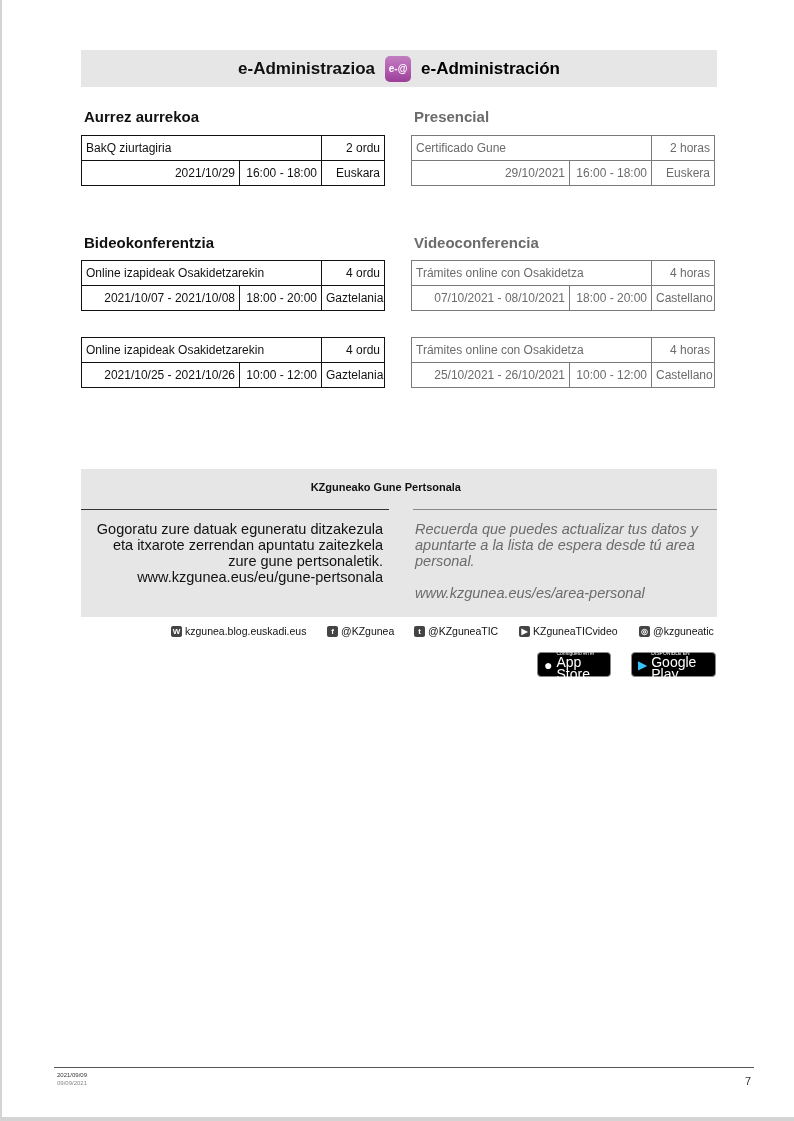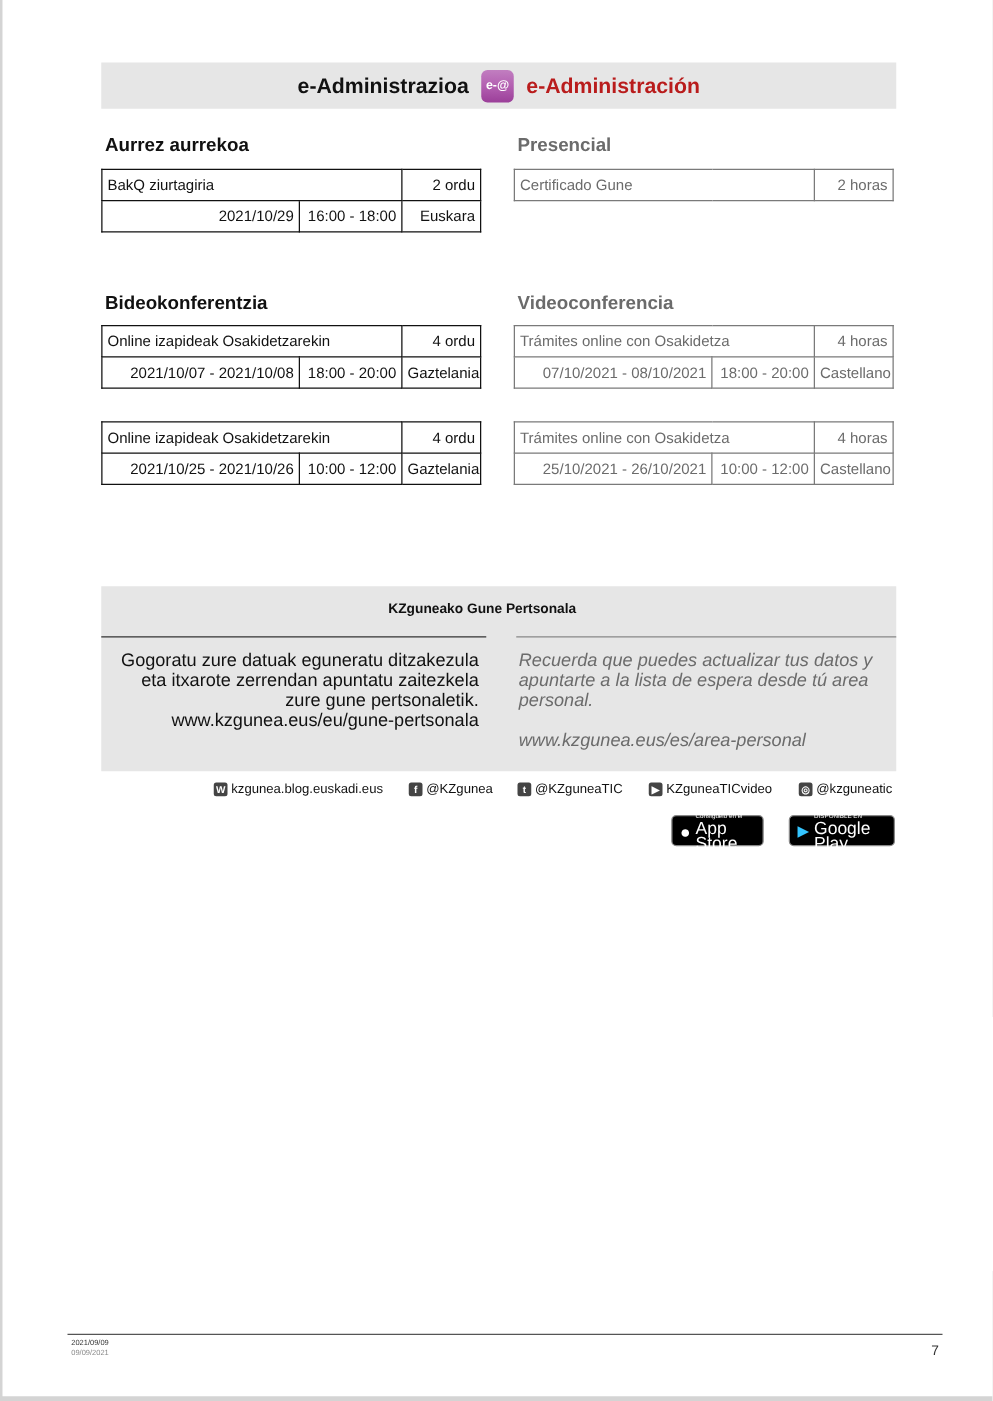--- a/index.html
+++ b/index.html
@@ -8,21 +8,21 @@
     font-family: "Liberation Sans", sans-serif;
   }
   .page {
     position: absolute; left: 2px; top: 0; width: 792px; height: 1117px; background: #ffffff;
   }
   .banner {
     position: absolute; left: 79px; top: 50px; width: 636px; height: 37px; background: #e6e6e6;
     display: flex; align-items: center; justify-content: center; gap: 10px;
   }
   .banner .eu { font-size: 17px; font-weight: bold; color: #111; }
-  .banner .es { font-size: 17px; font-weight: bold; color: #b91c1c; }
+  .banner .es { font-size: 17px; font-weight: bold; color: #000000; }
   .eicon {
     width: 26px; height: 26px; border-radius: 5px;
     background: linear-gradient(#c17ec0 0%, #b35fb1 50%, #9b3f99 100%);
     color: #fff; font-size: 10px; font-weight: bold; display: flex; align-items: center; justify-content: center;
   }
   .sec-title { position: absolute; font-size: 15px; font-weight: bold; }
   .sec-title.eu { color: #111; }
   .sec-title.es { color: #6b6b6b; }
   table.ev { position: absolute; border-collapse: collapse; width: 274px; font-size: 12px; table-layout: fixed; }
   table.ev td { height: 24px; padding: 0 4px; white-space: nowrap; overflow: hidden; }
@@ -84,20 +84,25 @@
     <colgroup>
         <col style="width:158px">
         <col style="width:82px">
         <col style="width:63px">
       </colgroup>
     <tbody>
         <tr>
       <td colspan="2">Certificado Gune</td>
       <td class="c">2 horas</td>
     </tr>
+    <tr>
+      <td class="c">29/10/2021</td>
+      <td class="c">16:00 - 18:00</td>
+      <td class="c">Euskera</td>
+    </tr>
   </tbody>
     </table>
 
   <div class="sec-title eu" style="left:82px; top:234px;">Bideokonferentzia</div>
   <div class="sec-title es" style="left:412px; top:234px;">Videoconferencia</div>
 
   <table class="ev eu" style="left:79px; top:260px;">
     <colgroup>
         <col style="width:158px">
         <col style="width:82px">

